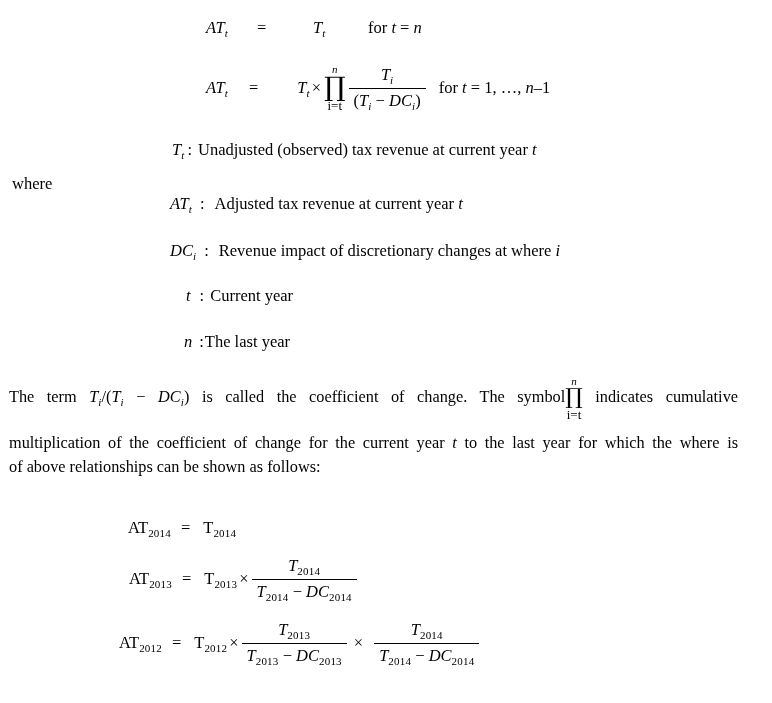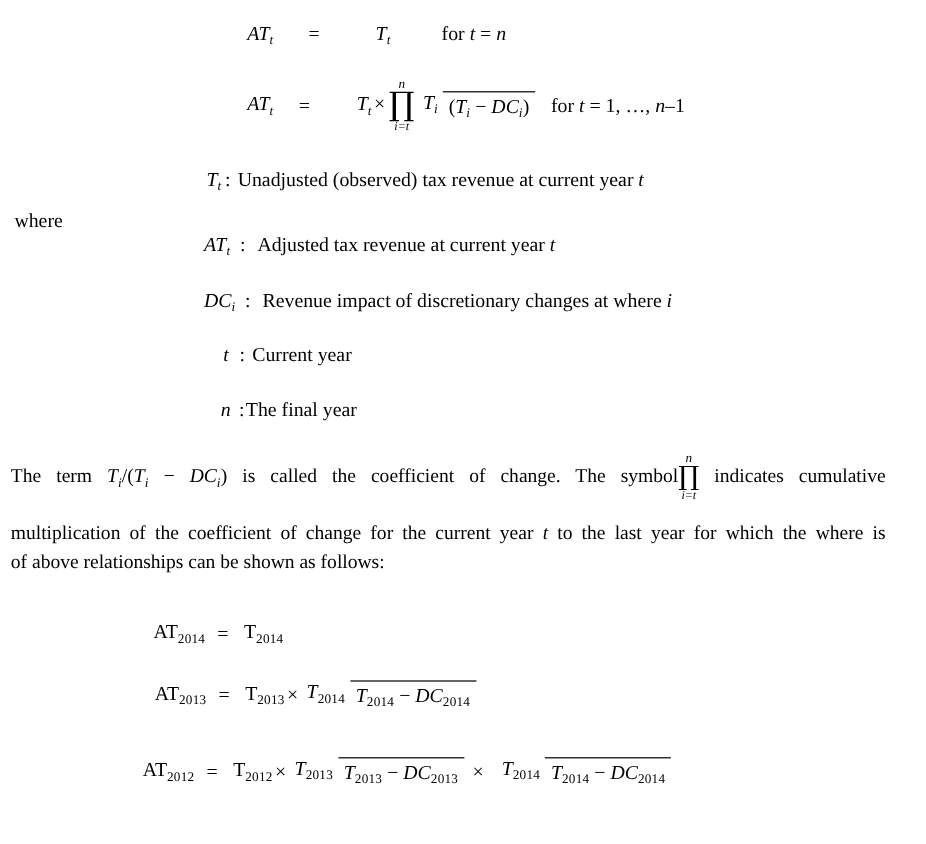--- a/index.html
+++ b/index.html
@@ -17,24 +17,24 @@
   #eq1{top:18px;left:0;width:772px;height:22px;line-height:20px;}
   #eq1 .c1{left:206px;} #eq1 .c2{left:257px;} #eq1 .c3{left:313px;} #eq1 .c4{left:368px;}
   #eq2{top:59px;left:206px;height:58px;display:flex;align-items:center;}
   #eq2 .eqs{margin-left:21px;}
   #eq2 .rhs{margin-left:39px;}
   #eq2 .tms{margin-left:2px;}
   #eq2 .cond{margin-left:13px;}
   .prod{display:inline-flex;flex-direction:column;align-items:center;line-height:1;margin-left:3px;}
   .prod .up{font-size:11px;font-style:italic;margin-bottom:1px;}
   .prod .sym{font-size:27px;line-height:.8;font-style:normal;font-family:"DejaVu Serif","DejaVu Sans",serif;}
-  .prod .lo{font-size:10px;font-style:italic;margin-top:2px;}
+  .prod .lo{font-size:13px;margin-top:2px;}
   .prod.inline{vertical-align:middle;margin:0;}
   .prod.inline .sym{font-size:22px;}
-  .frac{display:inline-flex;flex-direction:row;align-items:center;text-align:right;margin-left:3px;}
+  .frac{display:inline-flex;flex-direction:column;align-items:center;text-align:right;margin-left:3px;}
   .frac .num{padding:0 4px 2px;}
   .frac .den{border-top:1.5px solid #000;padding:2px 5px 0;white-space:nowrap;}
   
   #where-label{left:12px;top:140px;line-height:20px;margin-top:34px;}
   .wrow{line-height:20px;white-space:nowrap;}
   #w1{left:172px;top:140px;} #w2{left:170px;top:194px;} #w3{left:170px;top:241px;}
   #w4{left:186px;top:286px;} #w5{left:184px;top:332px;}
   #w1 .colon{margin:0 6px 0 3px;} #w2 .colon{margin:0 10px 0 8px;}
   #w3 .colon{margin:0 10px 0 8px;} #w4 .colon{margin:0 6px 0 9px;}
   #w5 .colon{margin:0 1px 0 7px;}
@@ -91,21 +91,21 @@
   <div id="w1" class="abs wrow">
     <span class="sym"><span class="it">T</span><span class="sb sbi">t</span></span><span class="colon">:</span><span class="desc">Unadjusted (observed) tax revenue at current year</span><span class="it dvar">t</span>
   </div>
   <div id="w3" class="abs wrow">
     <span class="sym"><span class="it">DC</span><span class="sb sbi">i</span></span><span class="colon">:</span><span class="desc">Revenue impact of discretionary changes at where</span><span class="it dvar">i</span>
   </div>
   <div id="w4" class="abs wrow">
     <span class="sym"><span class="it">t</span></span><span class="colon">:</span><span class="desc">Current year</span>
   </div>
   <div id="w5" class="abs wrow">
-    <span class="sym"><span class="it">n</span></span><span class="colon">:</span><span class="desc">The final year</span>
+    <span class="sym"><span class="it">n</span></span><span class="colon">:</span><span class="desc">The last year</span>
   </div>
 
   <div id="para" class="abs">
     <div class="pl l1"><span>The term </span><span><span class="it">T</span><span class="sb sbi">i</span><span>/(</span><span class="it">T</span><span class="sb sbi">i</span><span> − </span><span class="it">DC</span><span class="sb sbi">i</span><span>)</span></span><span> is called the coefficient of change.  The symbol</span><span class="prod inline">
           <span class="up">n</span>
           <span class="sym">∏</span>
           <span class="lo">i=t</span>
         </span><span> indicates cumulative</span></div>
     <div class="pl l2"><span>multiplication of the coefficient of change for the current year </span><span class="it">t</span><span> to the last year for which the where is</span></div>
     <div class="pl l4">of above relationships can be shown as follows:</div>

